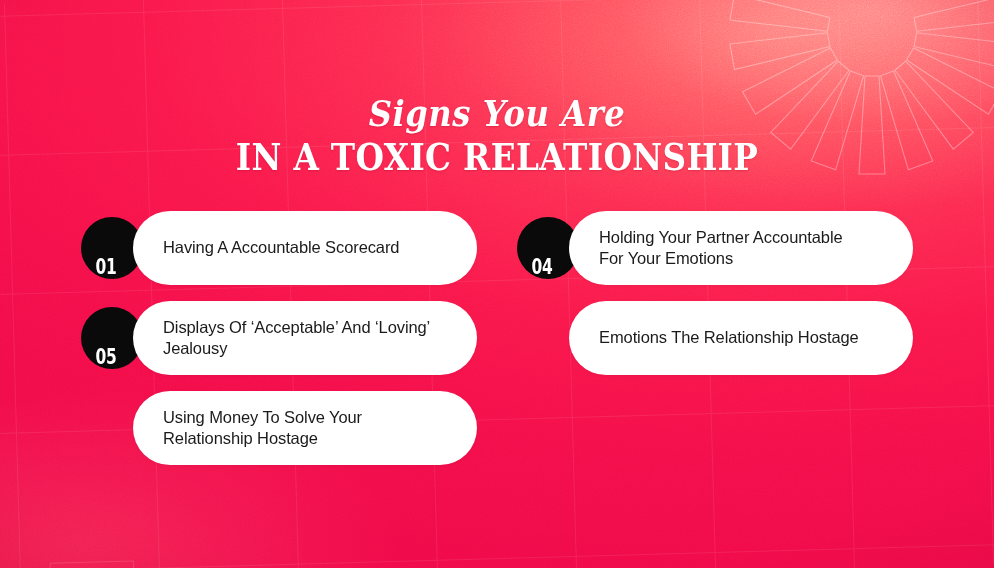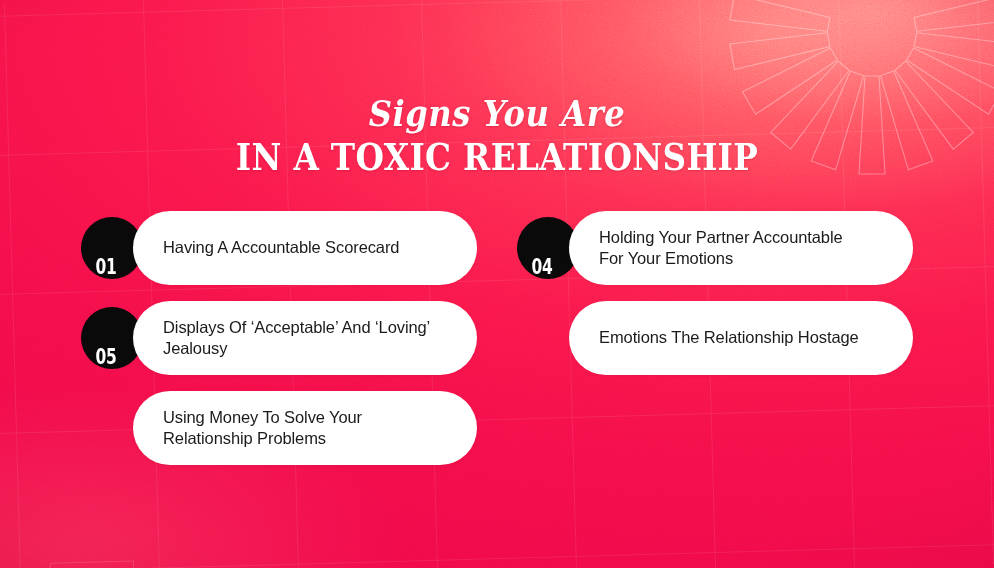--- a/index.html
+++ b/index.html
@@ -307,18 +307,18 @@
 
     <div class="item">
       <div class="pill">
         <span class="pill-text">Emotions The Relationship Hostage</span>
       </div>
     </div>
 
     <div class="item">
       <div class="pill">
         <span class="pill-text">Using Money To Solve Your
-Relationship Problems</span>
+Relationship Hostage</span>
       </div>
     </div>
 
   </div>
 </div>
 
 </body></html>

